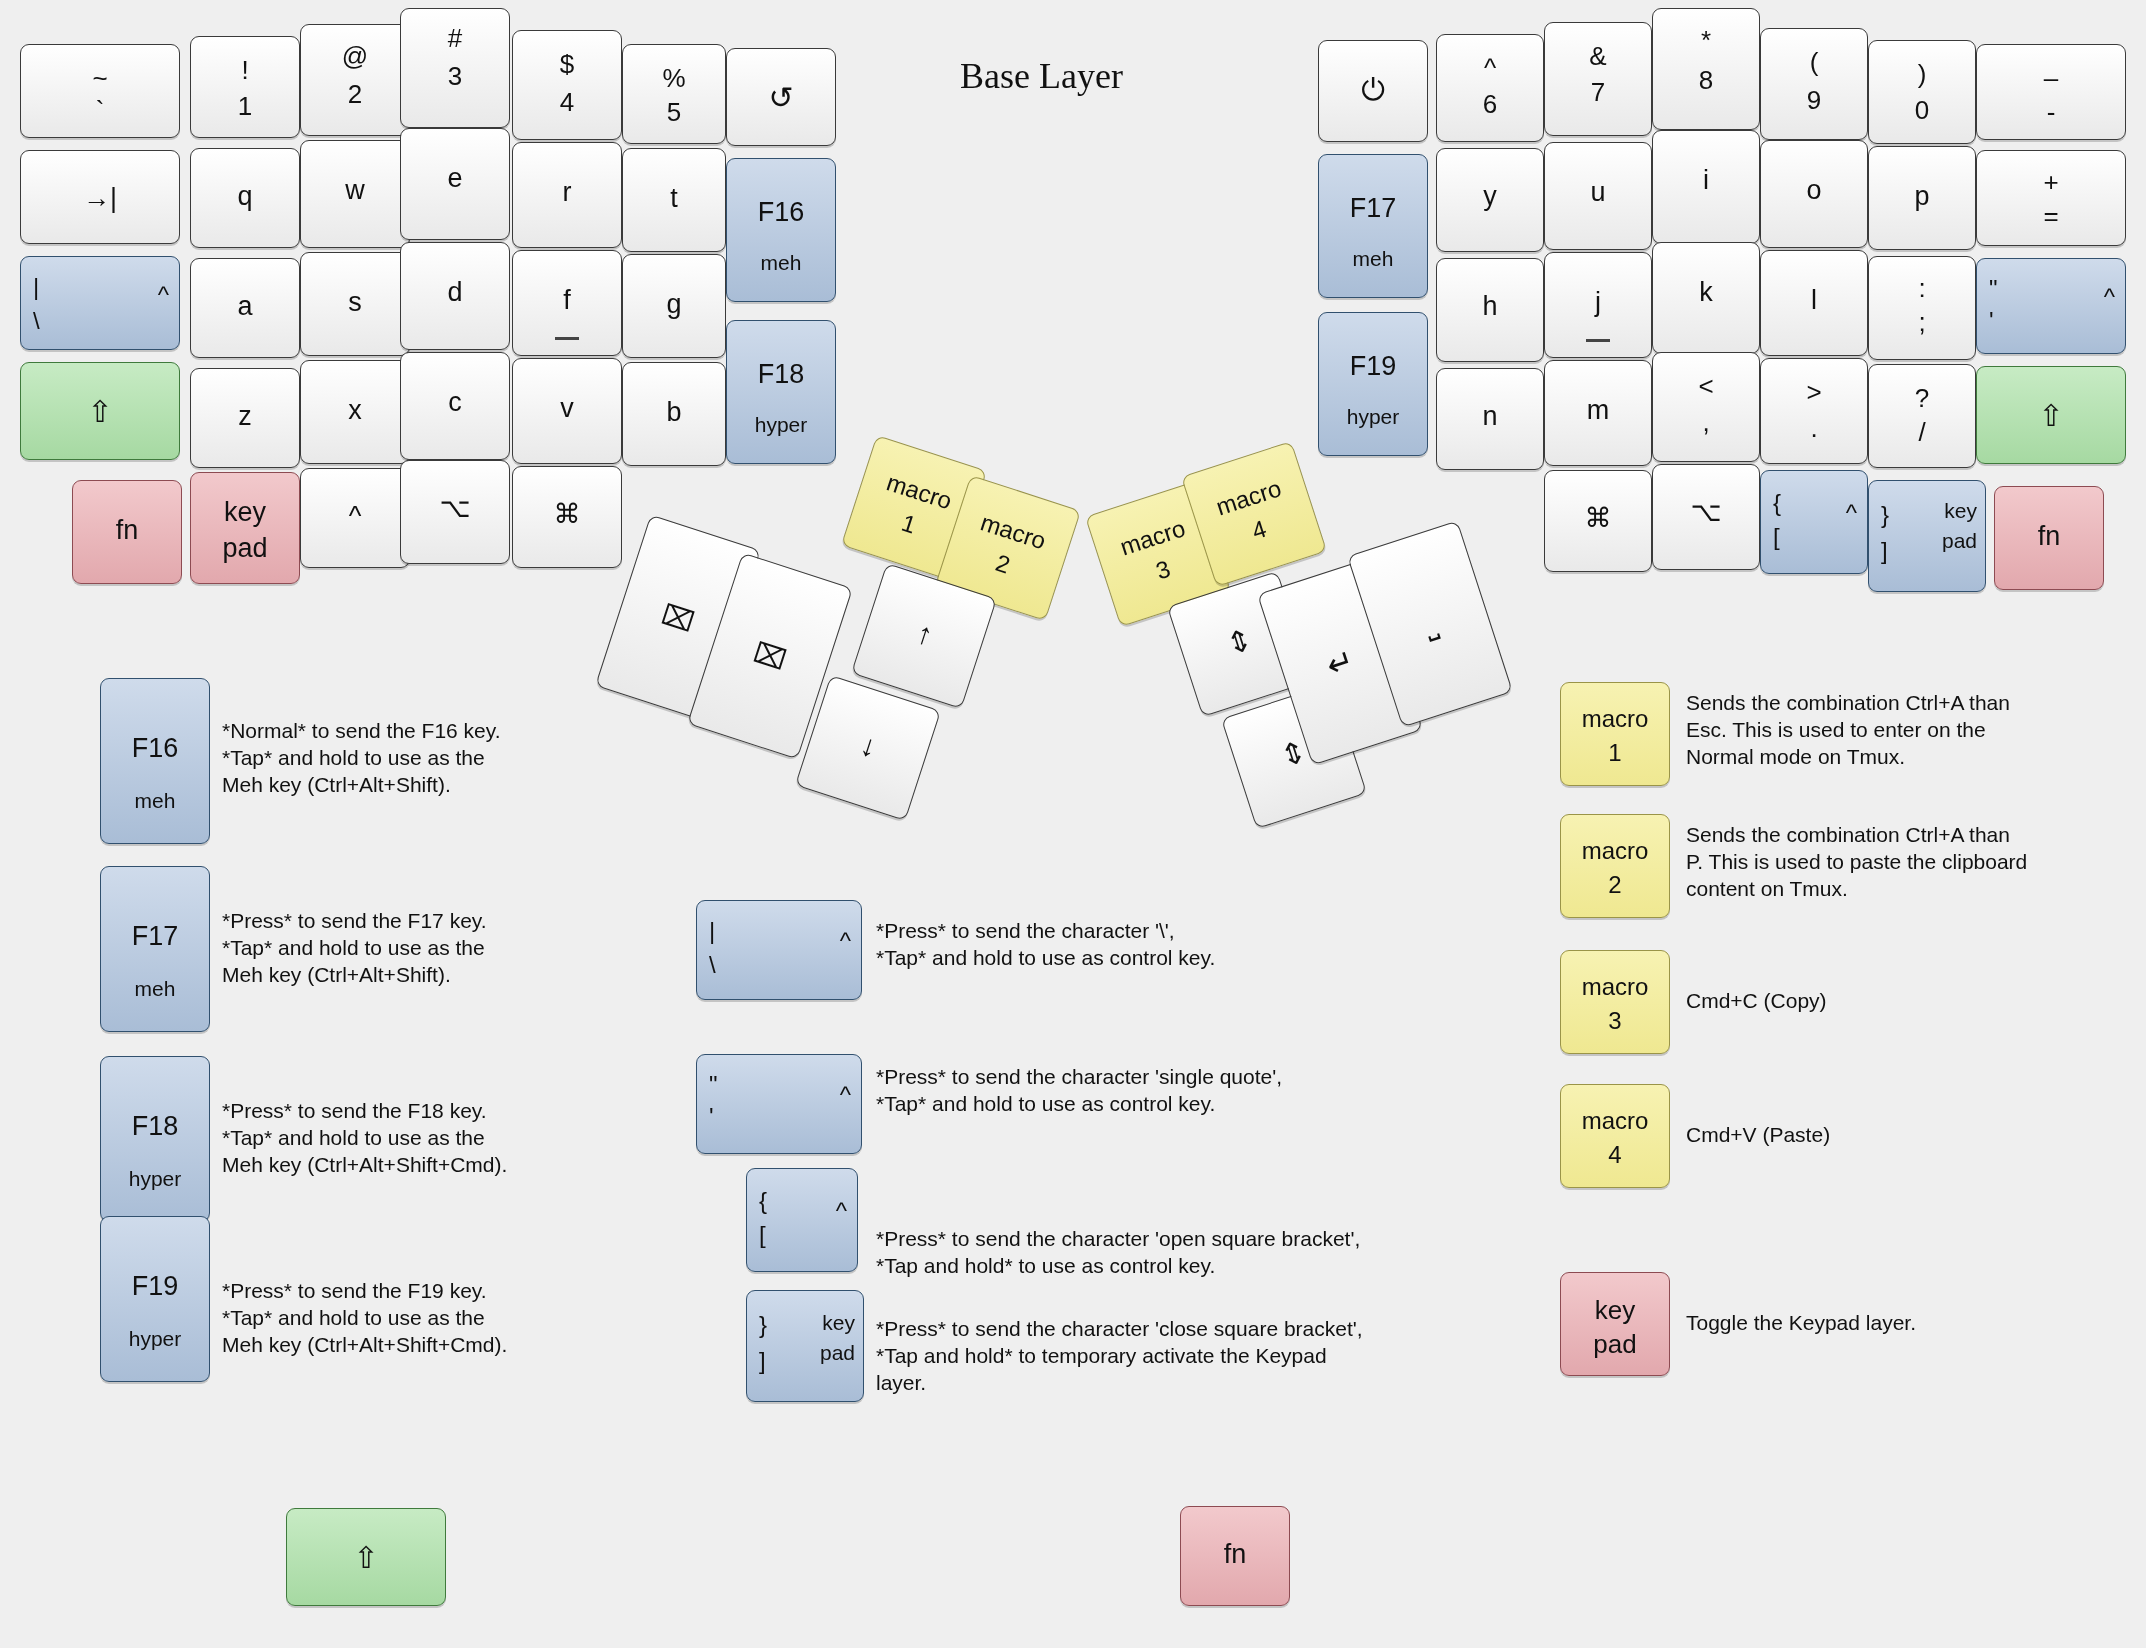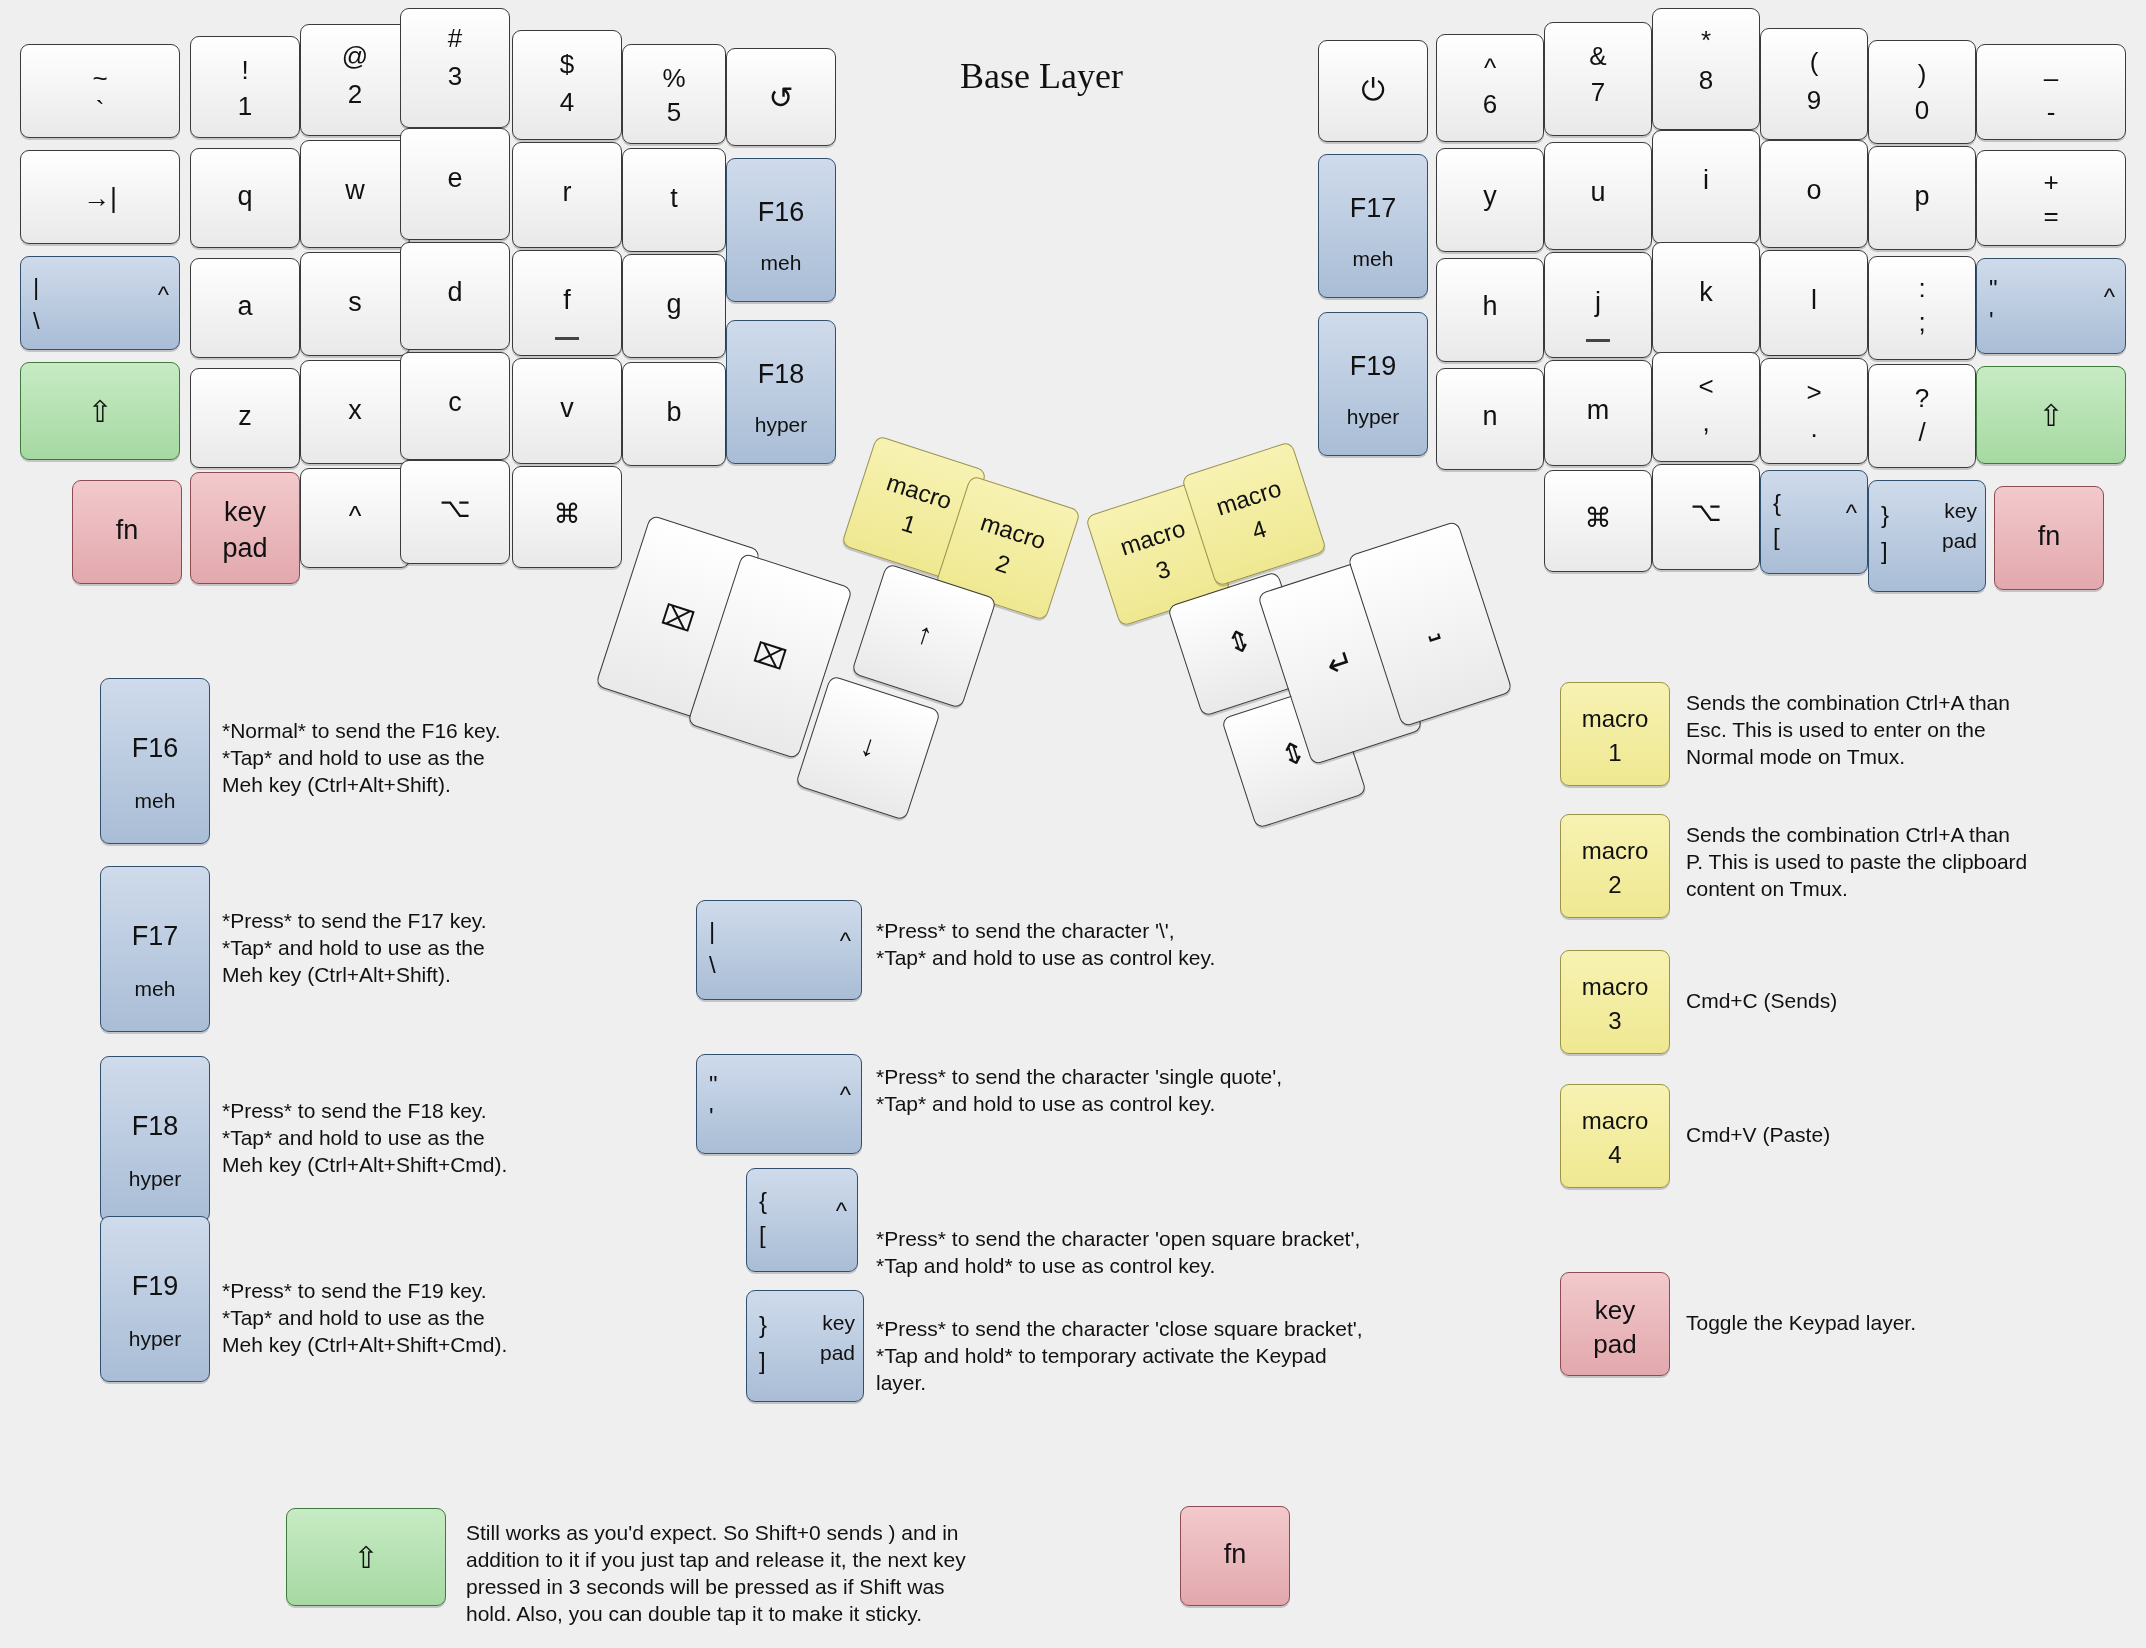--- a/index.html
+++ b/index.html
@@ -422,39 +422,35 @@
     <span class="lbl" style="top:58px;font-size:24px;">2</span>
   </div>
   <div class="legend-text" style="left:1686px;top:822px;width:400px;">Sends the combination Ctrl+A than
 P. This is used to paste the clipboard
 content on Tmux.</div>
 
   <div class="key k-yellow" style="left:1560px;top:950px;width:110px;height:104px;">
     <span class="lbl" style="top:24px;font-size:24px;">macro</span>
     <span class="lbl" style="top:58px;font-size:24px;">3</span>
   </div>
-  <div class="legend-text" style="left:1686px;top:988px;width:400px;">Cmd+C (Sends)</div>
+  <div class="legend-text" style="left:1686px;top:988px;width:400px;">Cmd+C (Copy)</div>
 
   <div class="key k-yellow" style="left:1560px;top:1084px;width:110px;height:104px;">
     <span class="lbl" style="top:24px;font-size:24px;">macro</span>
     <span class="lbl" style="top:58px;font-size:24px;">4</span>
   </div>
   <div class="legend-text" style="left:1686px;top:1122px;width:400px;">Cmd+V (Paste)</div>
 
   <div class="key k-pink" style="left:1560px;top:1272px;width:110px;height:104px;">
     <span class="lbl" style="top:24px;font-size:26px;">key</span>
     <span class="lbl" style="top:58px;font-size:26px;">pad</span>
   </div>
   <div class="legend-text" style="left:1686px;top:1310px;width:400px;">Toggle the Keypad layer.</div>
 
   <div class="key k-green" style="left:286px;top:1508px;width:160px;height:98px;">
     <span class="lbl" style="top:34px;font-size:30px;">⇧</span>
   </div>
-  <div class="legend-text" style="left:466px;top:1520px;width:620px;">Still works as you'd expect. So Shift+0 sends ) and in
-addition to it if you just tap and release it, the next key
-pressed in 3 seconds will be pressed as if Shift was
-hold. Also, you can double tap it to make it sticky.</div>
 
   <div class="key k-pink" style="left:1180px;top:1506px;width:110px;height:100px;">
     <span class="lbl" style="top:34px;">fn</span>
   </div>
 
 </div>
 
 </body></html>

